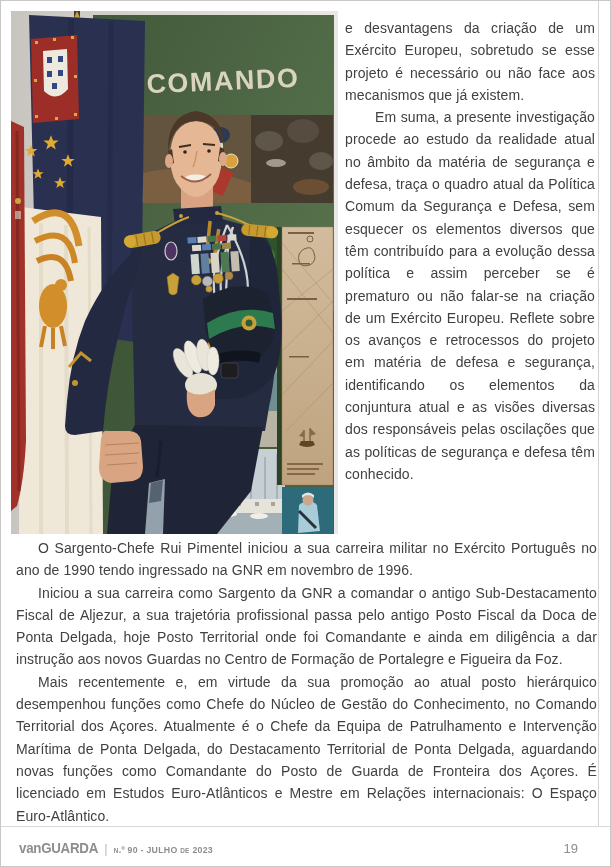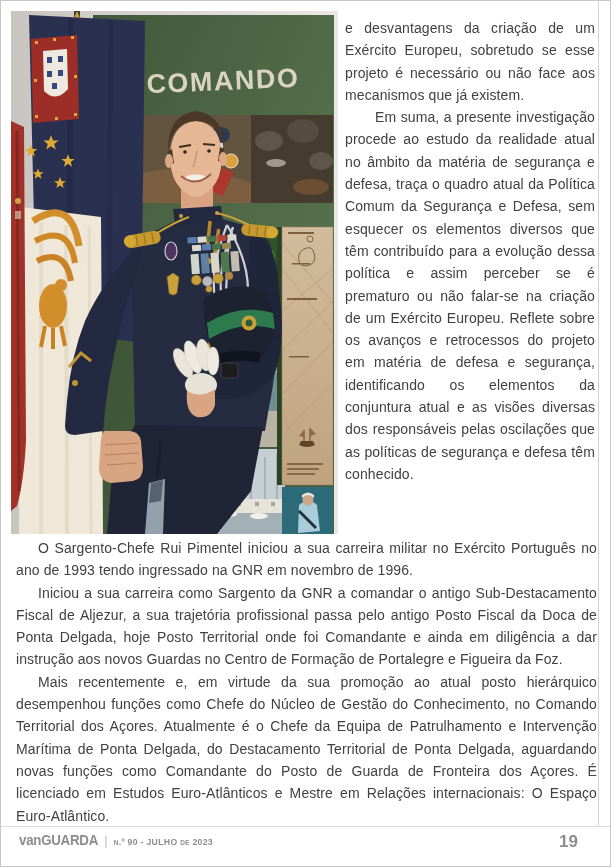--- a/index.html
+++ b/index.html
@@ -27,28 +27,28 @@
   }
   .col-right p.indent, .bio p{text-indent:30px;}
   .col-right p.no-indent{text-indent:0;}
   .bio{position:absolute;left:15px;top:536px;width:581px;}
   .bio p{text-indent:22px;}
 
   .v-rule{position:absolute;left:597px;top:0;width:1px;height:825px;background:#d5d3d1;}
   .footer-line{position:absolute;left:0;top:825px;width:611px;height:1px;background:#dad8d6;}
   .footer{
     position:absolute;left:18px;right:32px;top:831px;height:24px;
-    display:flex;justify-content:space-between;align-items:flex-start;
+    display:flex;justify-content:space-between;align-items:flex-end;
     color:#8d8d8d;
   }
   .footer-left{display:flex;align-items:baseline;gap:7px;transform:scaleX(0.92);transform-origin:left center;}
   .mag-name{font-size:14.5px;font-weight:bold;letter-spacing:-0.3px;color:#8d8d8d;}
   .separator{font-size:12px;color:#b0afae;font-weight:normal;}
   .issue{font-size:9.5px;font-weight:bold;letter-spacing:0.3px;font-variant:small-caps;color:#8d8d8d;}
-  .page-num{font-size:17px;font-weight:bold;color:#8d8d8d;}
+  .page-num{font-size:13px;font-weight:normal;color:#8d8d8d;}
 </style>
 </head>
 <body>
 
 <div class="page">
 
   <div class="photo">
     <svg viewBox="0 0 327 523" xmlns="http://www.w3.org/2000/svg">
       <defs>
         <linearGradient id="wallG" x1="0" y1="0" x2="1" y2="0">
@@ -356,21 +356,21 @@
       </g>
     </svg>
   </div>
 
   <div class="col-right">
     <p class="no-indent">e desvantagens da criação de um Exército Europeu, sobretudo se esse projeto é necessário ou não face aos mecanismos que já existem.</p>
     <p class="indent">Em suma, a presente investigação procede ao estudo da realidade atual no âmbito da matéria de segurança e defesa, traça o quadro atual da Política Comum da Segurança e Defesa, sem esquecer os elementos diversos que têm contribuído para a evolução dessa política e assim perceber se é prematuro ou não falar-se na criação de um Exército Europeu. Reflete sobre os avanços e retrocessos do projeto em matéria de defesa e segurança, identificando os elementos da conjuntura atual e as visões diversas dos responsáveis pelas oscilações que as políticas de segurança e defesa têm conhecido.</p>
   </div>
 
   <div class="bio">
-    <p>O Sargento-Chefe Rui Pimentel iniciou a sua carreira militar no Exército Português no ano de 1993 tendo ingressado na GNR em novembro de 1996.</p>
+    <p>O Sargento-Chefe Rui Pimentel iniciou a sua carreira militar no Exército Português no ano de 1990 tendo ingressado na GNR em novembro de 1996.</p>
     <p>Iniciou a sua carreira como Sargento da GNR a comandar o antigo Sub-Destacamento Fiscal de Aljezur, a sua trajetória profissional passa pelo antigo Posto Fiscal da Doca de Ponta Delgada, hoje Posto Territorial onde foi Comandante e ainda em diligência a dar instrução aos novos Guardas no Centro de Formação de Portalegre e Figueira da Foz.</p>
     <p>Mais recentemente e, em virtude da sua promoção ao atual posto hierárquico desempenhou funções como Chefe do Núcleo de Gestão do Conhecimento, no Comando Territorial dos Açores. Atualmente é o Chefe da Equipa de Patrulhamento e Intervenção Marítima de Ponta Delgada, do Destacamento Territorial de Ponta Delgada, aguardando novas funções como Comandante do Posto de Guarda de Fronteira dos Açores. É licenciado em Estudos Euro-Atlânticos e Mestre em Relações internacionais: O Espaço Euro-Atlântico.</p>
   </div>
 
   <div class="v-rule"></div>
   <div class="footer-line"></div>
 
   <div class="footer">
     <div class="footer-left">
       <span class="mag-name">vanGUARDA</span>

